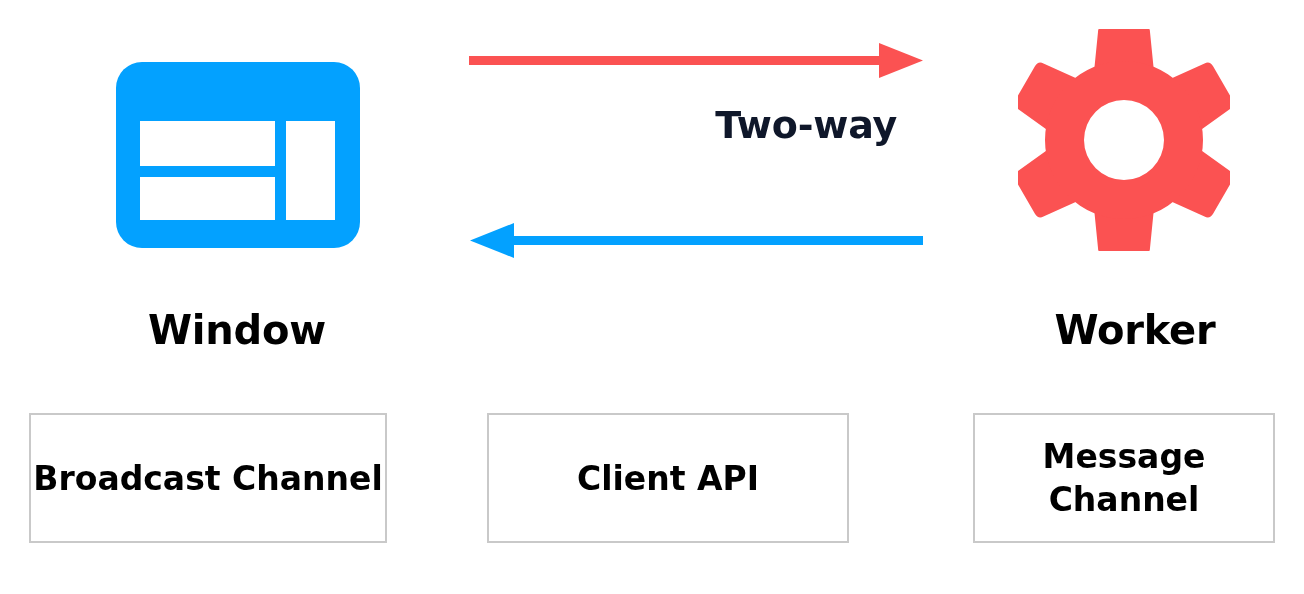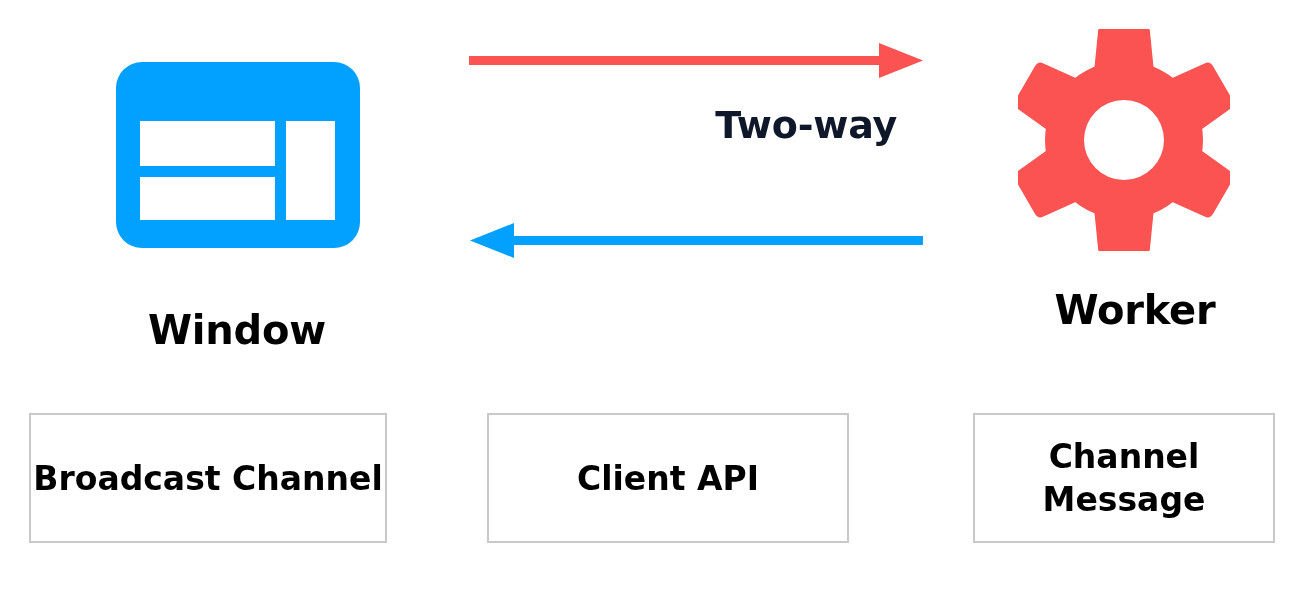--- a/index.html
+++ b/index.html
@@ -70,21 +70,21 @@
   .node-label {
     position: absolute;
     font-size: 40px;
     font-weight: bold;
     color: #000000;
     text-align: center;
     white-space: nowrap;
     letter-spacing: -0.2px;
   }
   #label-window { left: 97px; top: 307px; width: 280px; }
-  #label-worker { left: 995px; top: 287px; width: 280px; }
+  #label-worker { left: 995px; top: 307px; width: 280px; }
 
   
   .api-box {
     position: absolute;
     top: 413px;
     height: 130px;
     box-sizing: border-box;
     border: 2px solid #c9c9c9;
     background: #ffffff;
     display: flex;
@@ -167,18 +167,18 @@
   </div>
 
   <div class="api-box" id="api-box-1">
     <div class="api-box-text">
       <span class="box-line">Client API</span>
     </div>
   </div>
 
   <div class="api-box" id="api-box-2">
     <div class="api-box-text">
+      <span class="box-line">Message</span>
       <span class="box-line">Channel</span>
-      <span class="box-line">Message</span>
     </div>
   </div>
 
 </div>
 
 </body></html>

